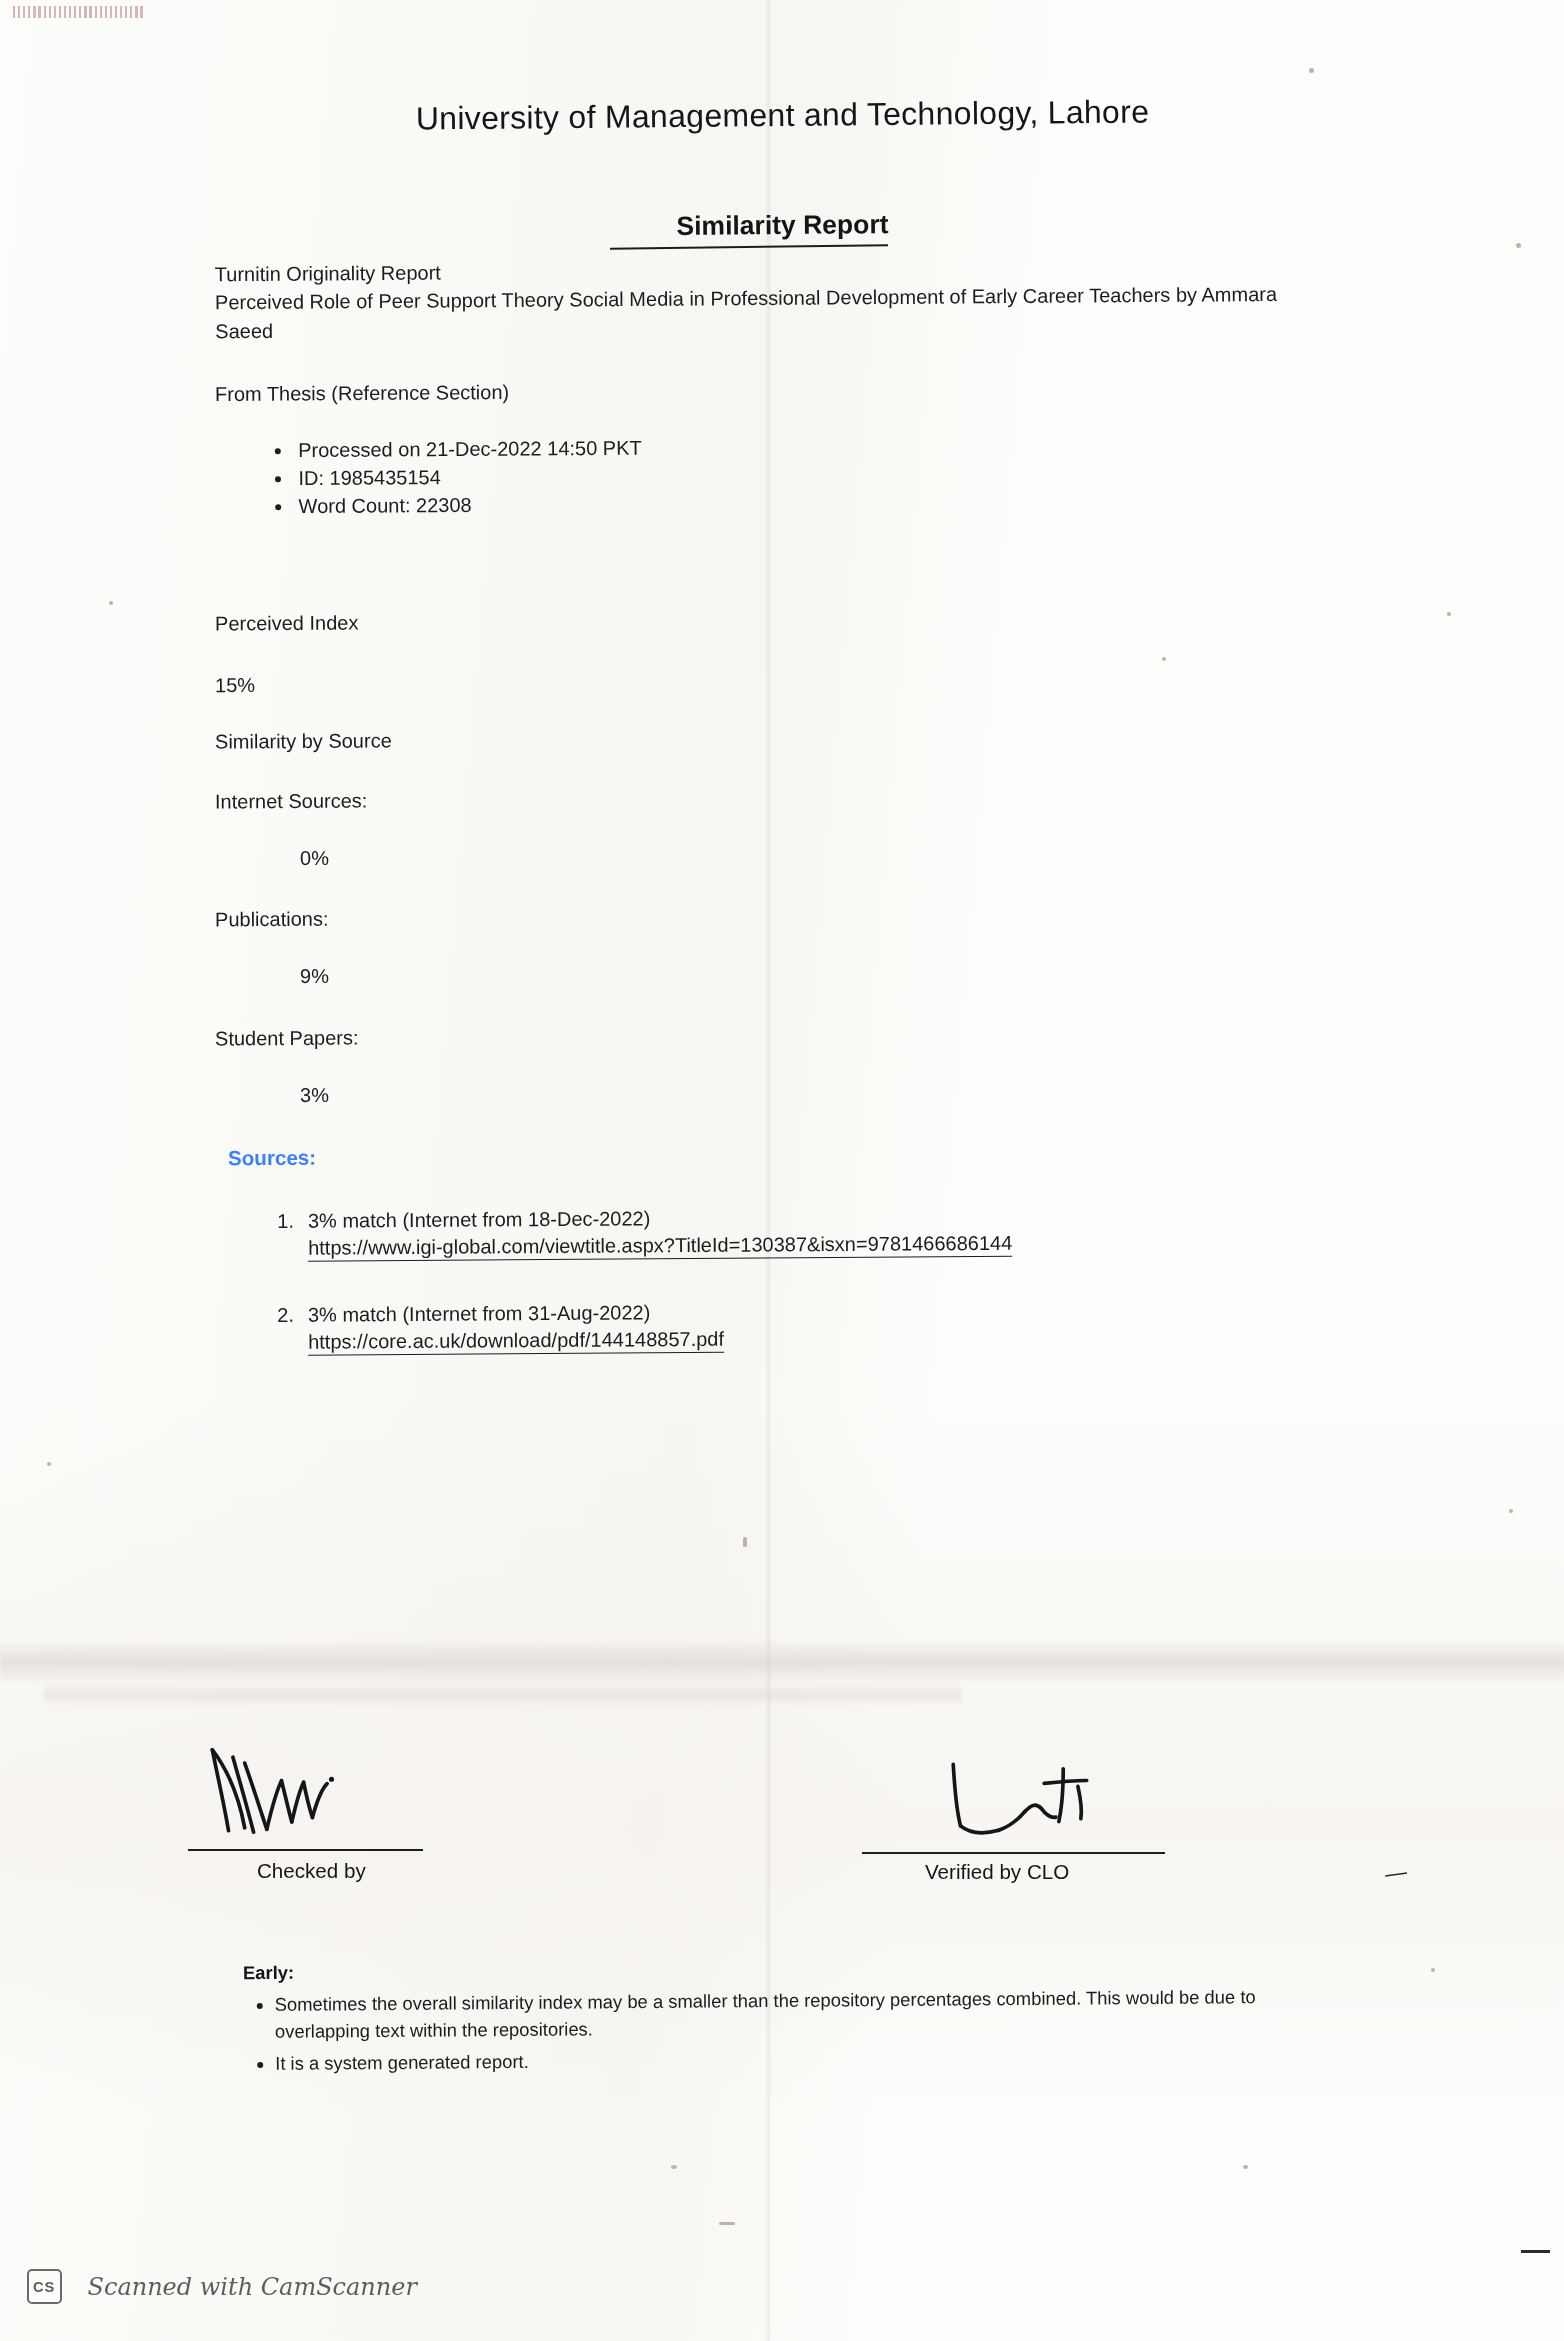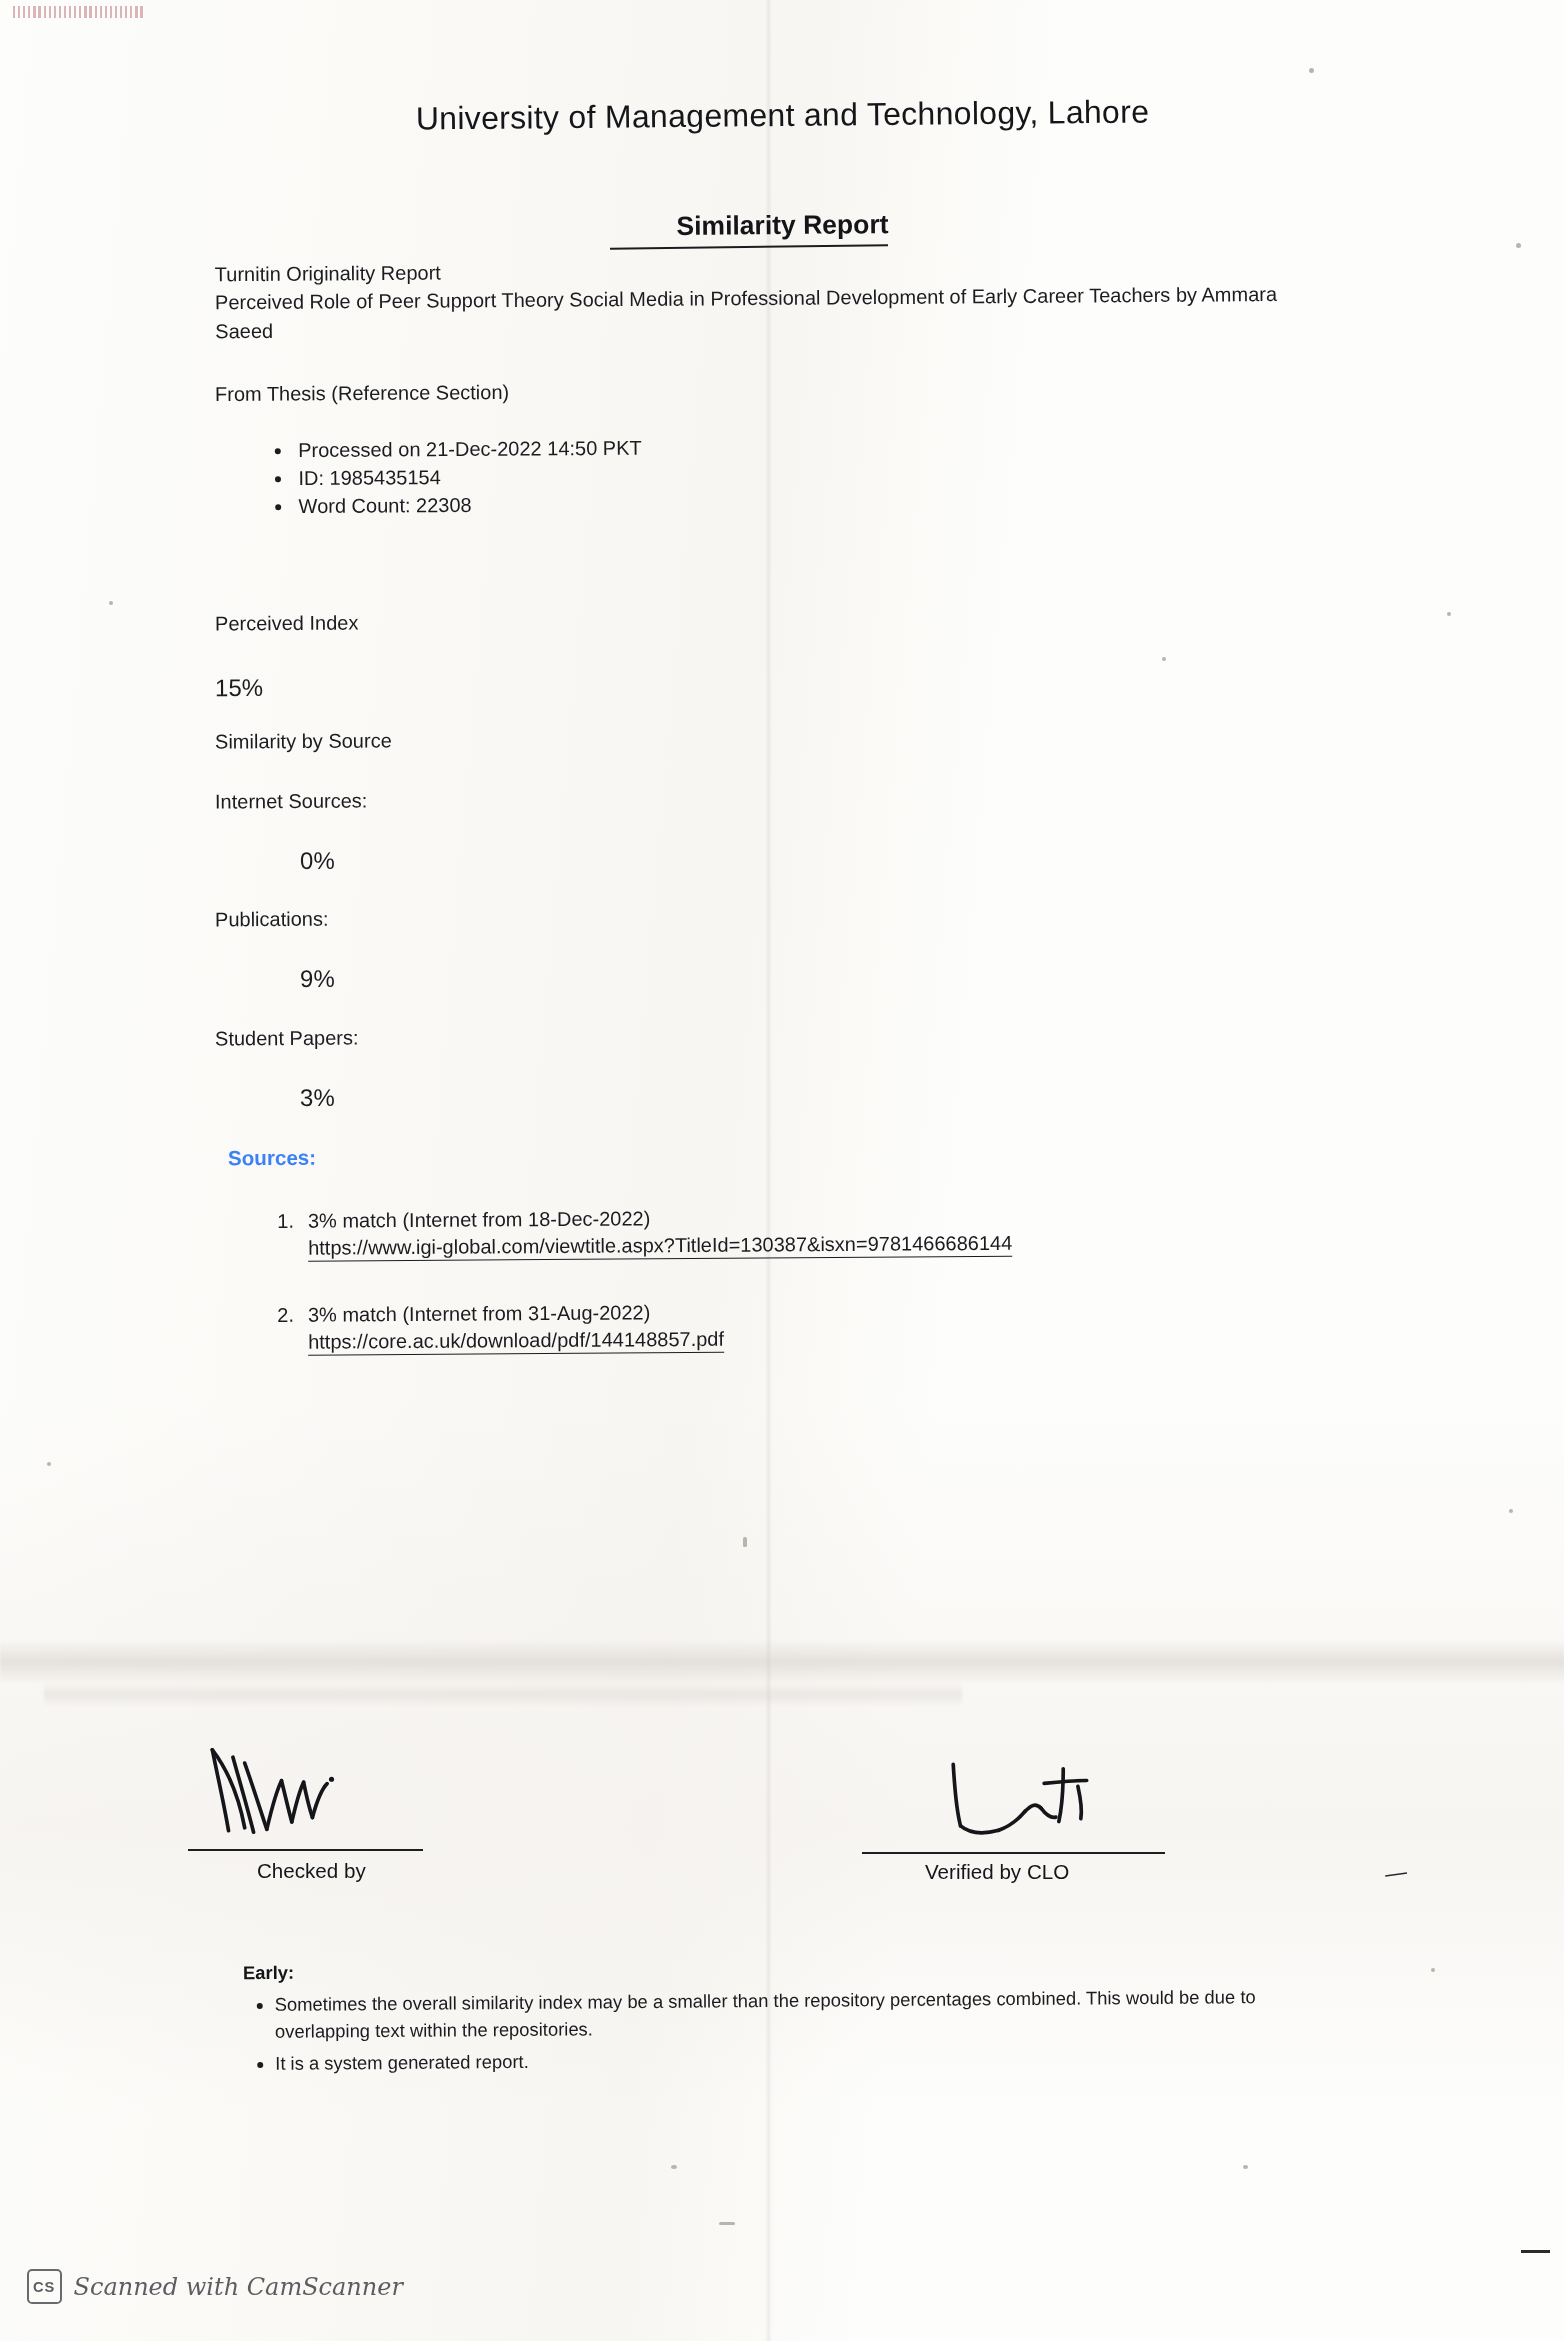--- a/index.html
+++ b/index.html
@@ -144,21 +144,21 @@
 
   .metric-label {
     position: absolute;
     left: 215px;
     font-size: 20px;
     color: #1b1c20;
     transform: rotate(-0.4deg);
   }
   .metric-value {
     position: absolute;
-    font-size: 24px;
+    font-size: 20px;
     color: #1b1c20;
     transform: rotate(-0.4deg);
   }
 
   .sources-head {
     position: absolute;
     left: 228px;
     top: 1146px;
     font-size: 20.6px;
     font-weight: 700;
@@ -233,21 +233,21 @@
   }
   .note-list li { margin-bottom: 5.9px; }
 
   
   .cs {
     position: absolute;
     left: 26.5px;
     bottom: 38px;
     display: flex;
     align-items: center;
-    gap: 12px;
+    gap: 26px;
     color: #3a3b40;
     opacity: .82;
   }
   .cs-badge {
     width: 31px;
     height: 31px;
     border: 2.2px solid #4a4b50;
     border-radius: 5.1px;
     font-size: 14.7px;
     font-weight: 700;

